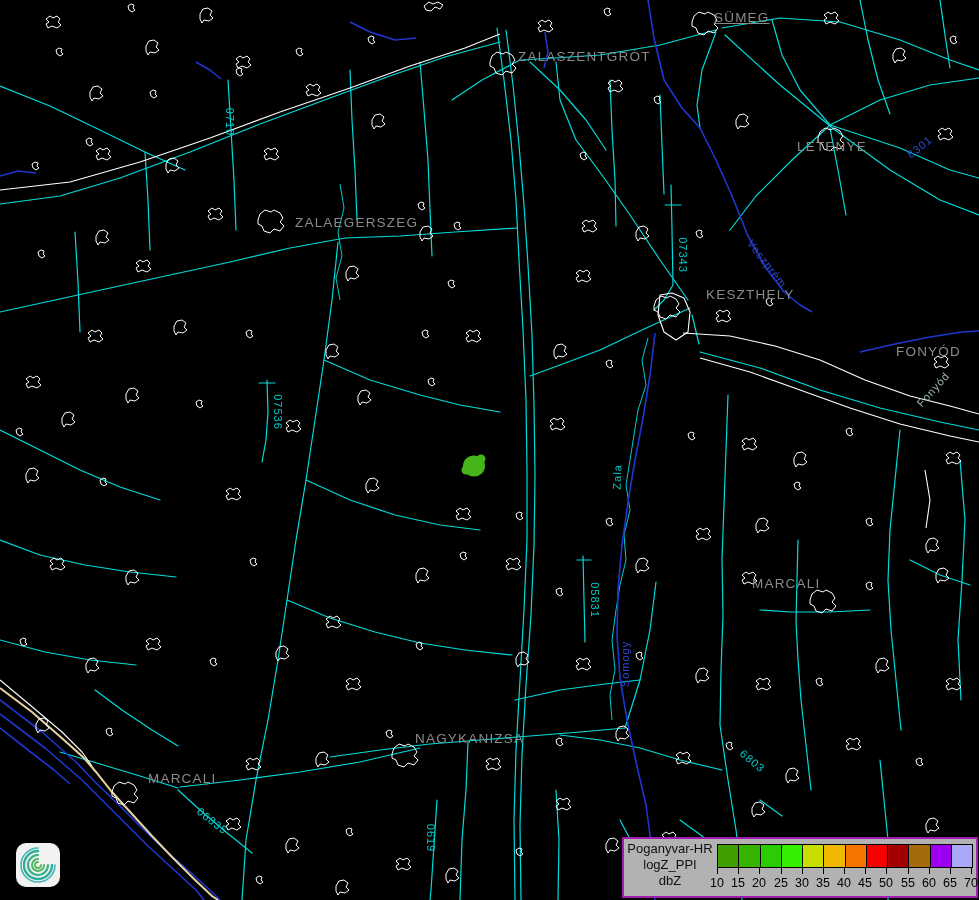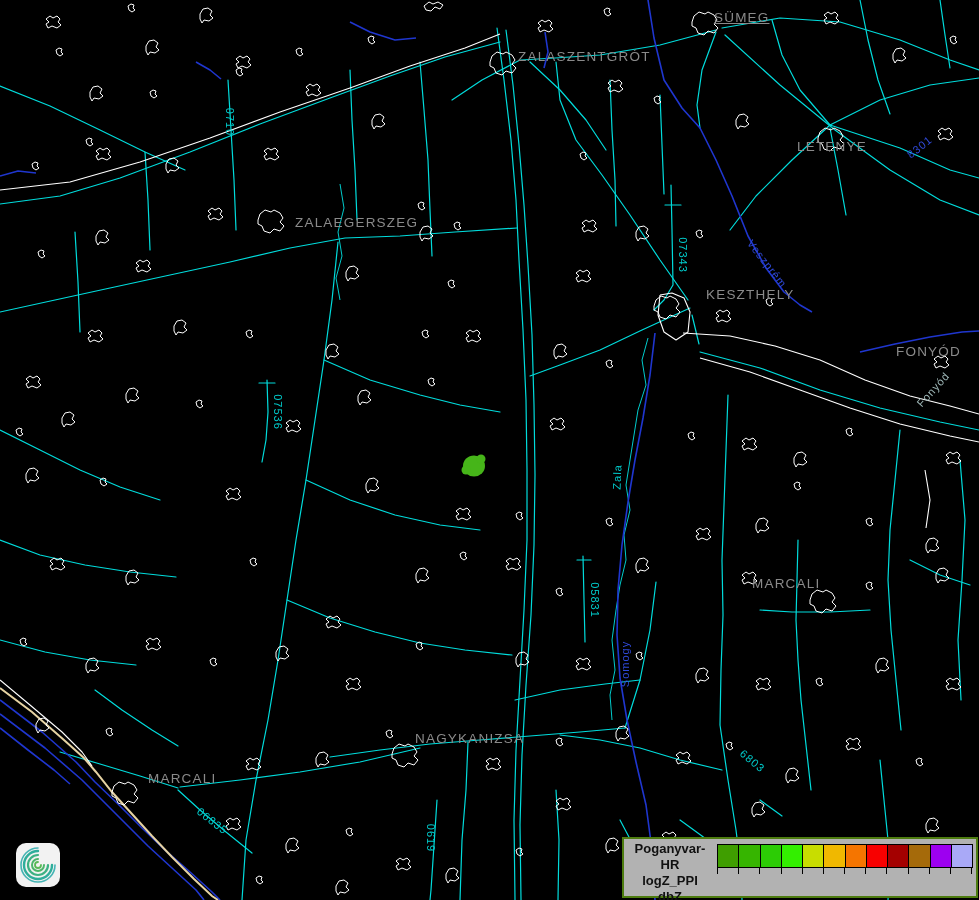--- a/index.html
+++ b/index.html
@@ -13,21 +13,21 @@
   .rv{stroke:#00cccc;stroke-width:1;fill:none;}
   .w{stroke:#ffffff;stroke-width:1.1;fill:none;stroke-linejoin:round;}
   .b{stroke:#1f36cf;stroke-width:1.6;fill:none;stroke-linejoin:round;}
   .t{stroke:#e6d3a3;stroke-width:2;fill:none;}
   .s{stroke:#ffffff;stroke-width:1;fill:none;}
   .rl{fill:#00cccc;font-size:11px;letter-spacing:1px;}
   .bl{fill:#2f49d8;font-size:11px;letter-spacing:1px;}
   .gl{fill:#9fb8b8;font-size:11px;letter-spacing:1px;}
   
   .legend{position:absolute;left:622px;top:837px;width:356px;height:61px;background:#b2b2b2;
-          border:2px solid #4d7c0f;box-sizing:border-box;z-index:40;font-weight:bold;}
+          border:2px solid #a21caf;box-sizing:border-box;z-index:40;}
   .legend .labels{position:absolute;left:2px;top:2px;width:88px;text-align:center;color:#111;
           font-size:13px;line-height:16px;}
   .legend .bar{position:absolute;left:93px;top:5px;width:256px;height:24px;border:1px solid #000;
           display:flex;box-sizing:border-box;}
   .legend .bar .cell{flex:1;border-left:1px solid #000;}
   .legend .bar .cell:first-child{border-left:none;}
   .legend .ticks{position:absolute;left:93px;top:29px;width:256px;height:7px;}
   .legend .ticks .tick{position:absolute;top:0;width:1px;height:6px;background:#000;}
   .legend .nums{position:absolute;left:93px;top:37px;width:256px;height:18px;}
   .legend .nums .num{position:absolute;width:22px;text-align:center;font-size:12.5px;color:#000;}
@@ -359,20 +359,35 @@
         <div class="tick" style="left: 85px;"></div>
         <div class="tick" style="left: 106px;"></div>
         <div class="tick" style="left: 127px;"></div>
         <div class="tick" style="left: 148px;"></div>
         <div class="tick" style="left: 169px;"></div>
         <div class="tick" style="left: 191px;"></div>
         <div class="tick" style="left: 212px;"></div>
         <div class="tick" style="left: 233px;"></div>
         <div class="tick" style="left: 254px;"></div>
       </div>
+    <div class="nums">
+        <div class="num" style="left: -11px;">10</div>
+        <div class="num" style="left: 10px;">15</div>
+        <div class="num" style="left: 31px;">20</div>
+        <div class="num" style="left: 53px;">25</div>
+        <div class="num" style="left: 74px;">30</div>
+        <div class="num" style="left: 95px;">35</div>
+        <div class="num" style="left: 116px;">40</div>
+        <div class="num" style="left: 137px;">45</div>
+        <div class="num" style="left: 158px;">50</div>
+        <div class="num" style="left: 180px;">55</div>
+        <div class="num" style="left: 201px;">60</div>
+        <div class="num" style="left: 222px;">65</div>
+        <div class="num" style="left: 243px;">70</div>
+      </div>
   </div>
 
   <div class="logo">
     <svg width="44" height="44" viewBox="0 0 44 44">
       <g fill="none" stroke-linecap="round">
         <path d="M22 5 A 17 17 0 1 0 39 22" stroke="#27a9a9" stroke-width="1.6" opacity="0.85"></path>
         <path d="M22 8 A 14 14 0 1 0 36 22" stroke="#2fae9b" stroke-width="2.4"></path>
         <path d="M22 12 A 10 10 0 1 0 32 22" stroke="#3cb183" stroke-width="2.2"></path>
         <path d="M22 16 A 6 6 0 1 0 28 22" stroke="#4bb56a" stroke-width="2"></path>
         <path d="M22 19 A 3 3 0 1 0 25 22" stroke="#59b955" stroke-width="1.8"></path>

